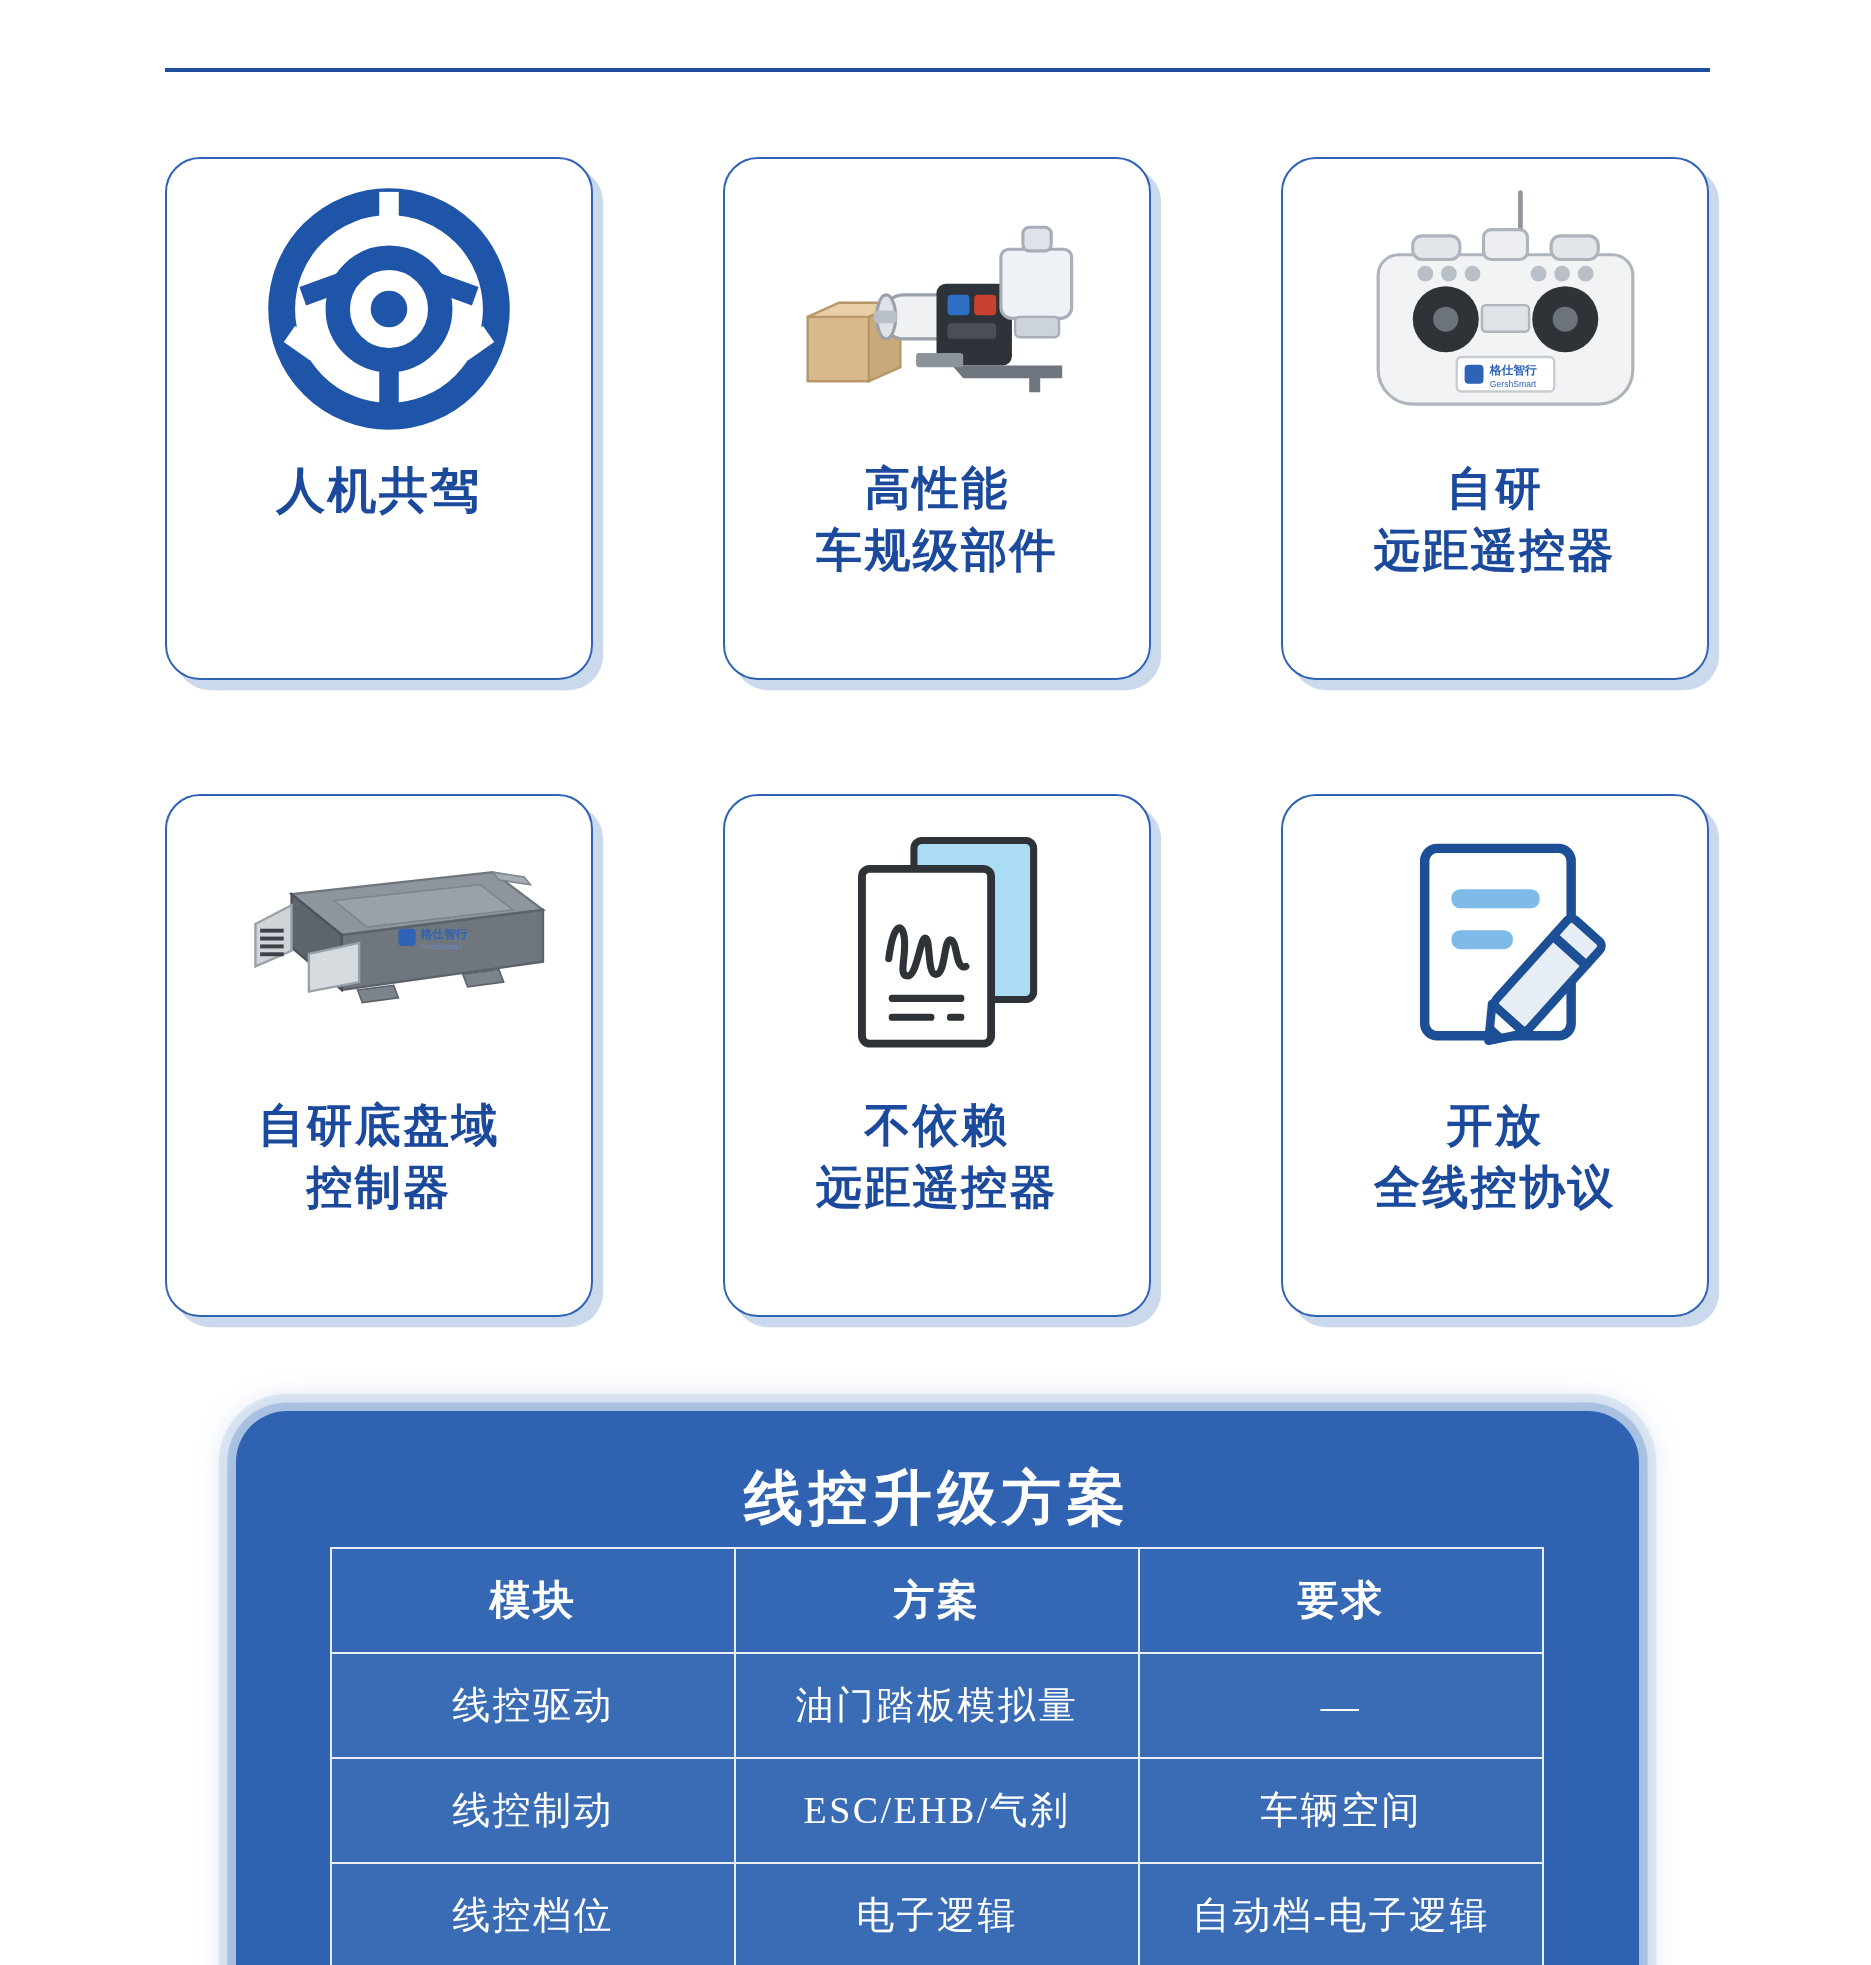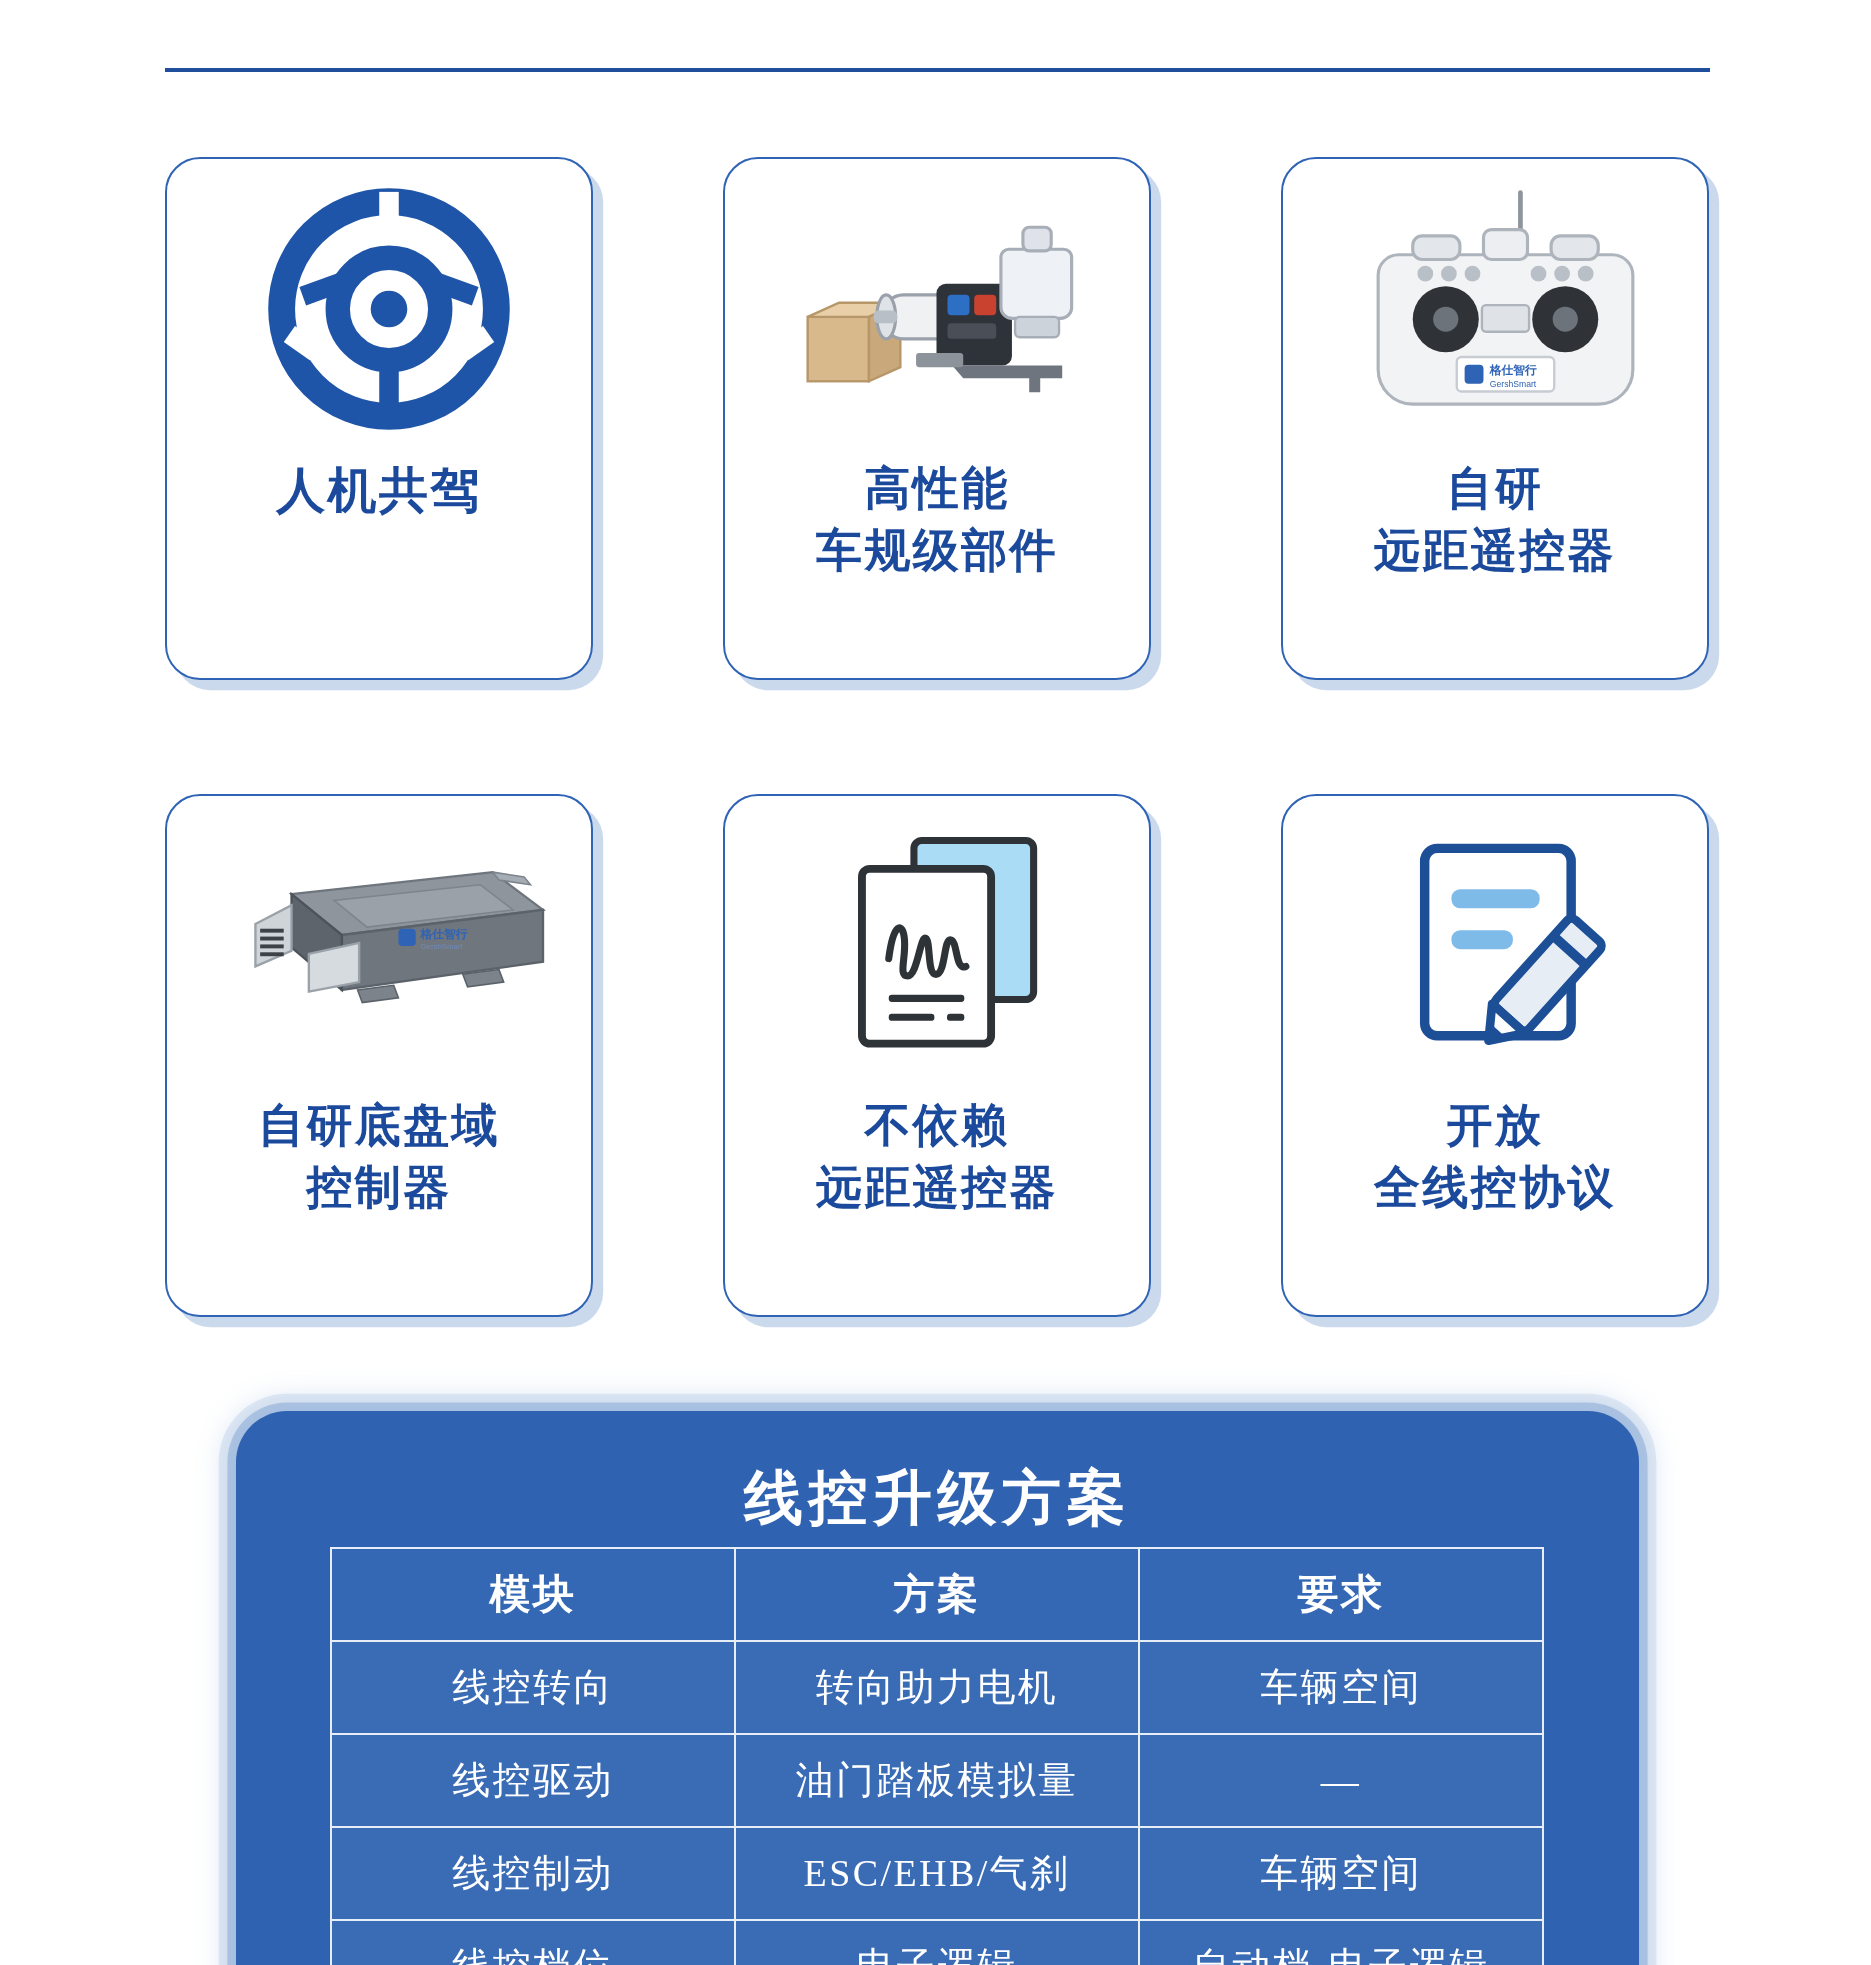--- a/index.html
+++ b/index.html
@@ -117,21 +117,21 @@
   }
   table.wire-table th,
   table.wire-table td {
     border: 2px solid #e8eef8;
     color: #ffffff;
     text-align: center;
     font-family: "Liberation Serif", serif;
     font-size: 38px;
     letter-spacing: 2.4px;
     height: 91px;
-    padding: 0;
+    padding: 6px;
   }
   table.wire-table th {
     font-weight: 700;
     font-size: 41px;
     background: #3468b5;
   }
   table.wire-table td {
     font-weight: 400;
     background: #3a6cb6;
   }
@@ -308,25 +308,20 @@
 
   <table class="wire-table">
     <thead>
       <tr>
         <th>模块</th>
         <th>方案</th>
         <th>要求</th>
       </tr>
     </thead>
     <tbody>
-      <tr>
-        <td>线控转向</td>
-        <td>转向助力电机</td>
-        <td>车辆空间</td>
-      </tr>
       <tr>
         <td>线控驱动</td>
         <td>油门踏板模拟量</td>
         <td>—</td>
       </tr>
       <tr>
         <td>线控制动</td>
         <td>ESC/EHB/气刹</td>
         <td>车辆空间</td>
       </tr>

